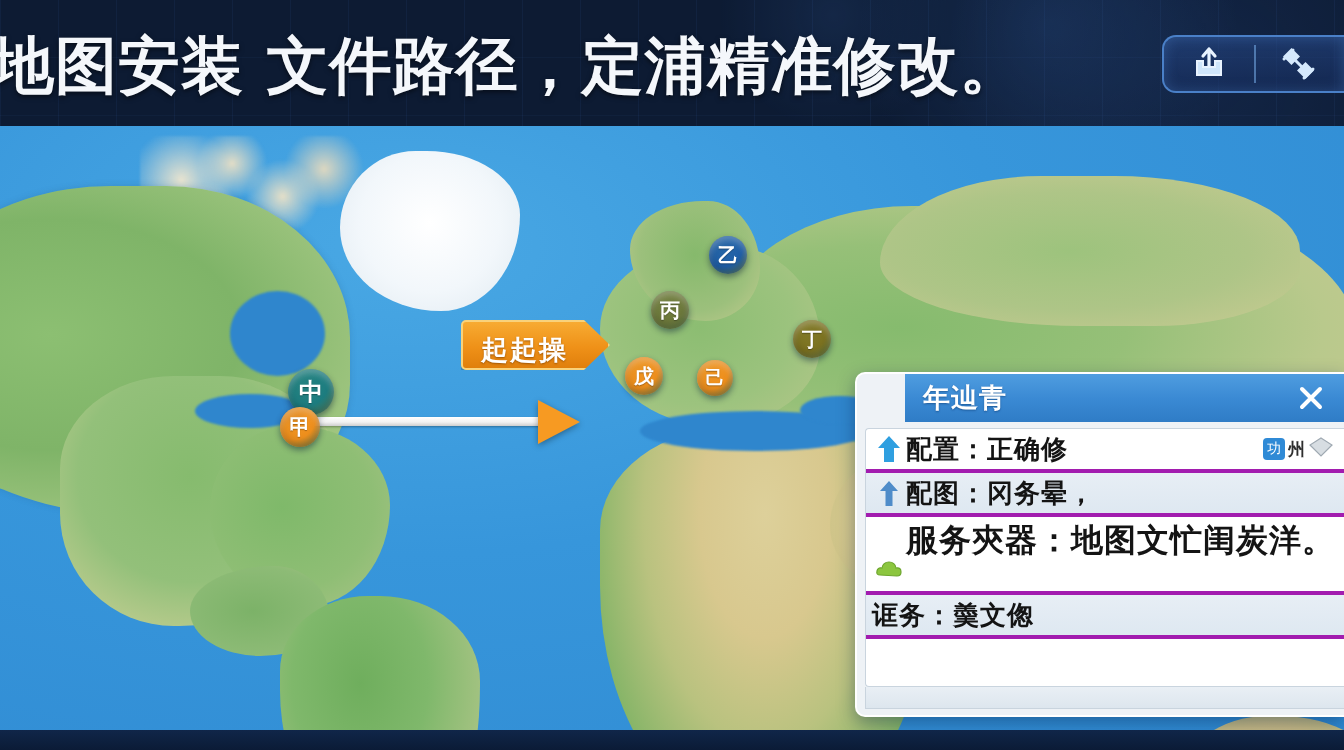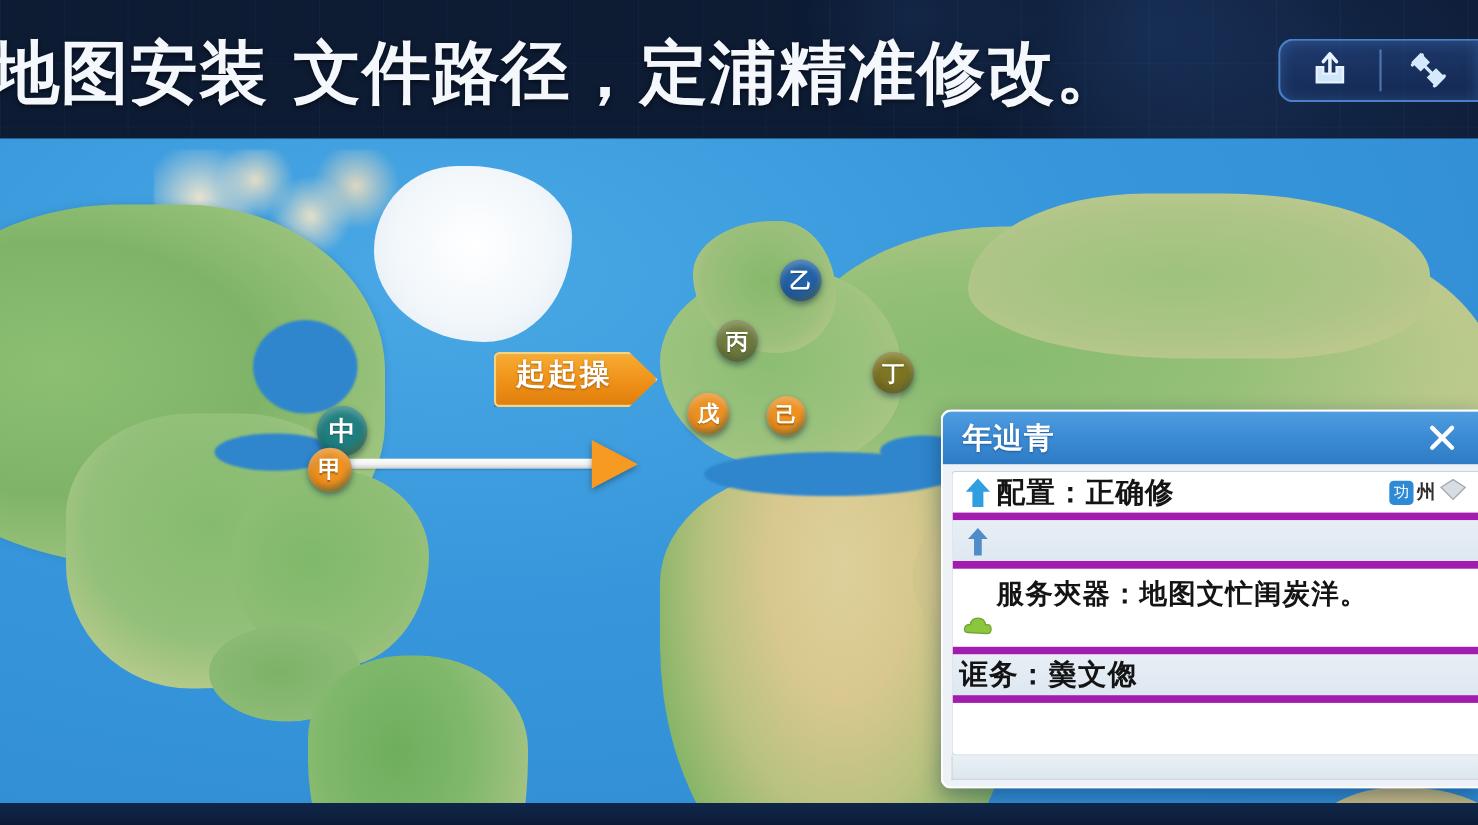--- a/index.html
+++ b/index.html
@@ -196,23 +196,23 @@
     position:absolute; left:538px; top:274px;
     width:0; height:0;
     border-top:22px solid transparent;
     border-bottom:22px solid transparent;
     border-left:42px solid #f79a22;
     filter:drop-shadow(0 2px 3px rgba(0,0,0,.35));
   }
 
   
   #banner {
-    position:absolute; left:449px; top:194px;
+    position:absolute; left:461px; top:194px;
     height:50px; padding:0 40px 0 18px;
-    display:flex; align-items:flex-start;
+    display:flex; align-items:flex-end;
     background:linear-gradient(180deg,#f7ab32 0%, #ef9118 55%, #e07f0c 100%);
     border:2px solid #f9d27a;
     border-radius:5px;
     box-shadow:0 3px 6px rgba(0,0,0,.35);
     clip-path:polygon(0 0, calc(100% - 26px) 0, 100% 50%, calc(100% - 26px) 100%, 0 100%);
   }
   #banner-label {
     font-size:27px; font-weight:bold; color:#fff;
     letter-spacing:2px;
     text-shadow:0 1px 2px rgba(120,60,0,.65);
@@ -240,20 +240,21 @@
     box-shadow:0 6px 18px rgba(0,30,70,.38);
     overflow:hidden;
     display:flex; flex-direction:column;
   }
   #panel-header {
     height:48px; flex:none;
     background:linear-gradient(180deg,#4f9de0 0%, #3b8ad4 50%, #2f7cc6 100%);
     display:flex; align-items:center;
     padding:0 16px 0 18px;
     position:relative;
+    margin-left:48px;
   }
   #panel-title {
     font-size:27px; font-weight:bold; color:#ffffff;
     letter-spacing:1px;
     font-family:"DejaVu Sans","Liberation Sans",sans-serif;
     filter:blur(.3px);
     text-shadow:0 1px 2px rgba(0,40,90,.45);
   }
   #panel-close {
     position:absolute; right:18px; top:50%; transform:translateY(-50%);
@@ -263,37 +264,37 @@
     flex:1; margin:6px 0 0 8px;
     background:#fff;
     border:1px solid #c9d4de;
     border-right:none;
     border-radius:4px 0 0 4px;
     overflow:hidden;
   }
   .row {
     display:flex; align-items:center;
     height:44px; padding:0 10px 0 6px;
-    border-bottom:7px solid #a21caf;
+    border-bottom:4px solid #a21caf;
     position:relative;
   }
   .row.alt { background:linear-gradient(180deg,#e7eef5 0%, #dee8f1 100%); }
   .row.tall { height:78px; align-items:flex-start; padding-top:4px; }
   .row-icon {
     width:34px; flex:none; display:flex; align-items:center; justify-content:center;
   }
   .row.tall .row-icon { padding-top:38px; }
   .row-text {
     flex:1; font-size:26px; font-weight:bold; color:#141414;
     letter-spacing:1px; white-space:nowrap;
     font-family:"DejaVu Sans","Liberation Sans",sans-serif;
     filter:blur(.25px);
     line-height:44px;
   }
-  .row.tall .row-text { line-height:38px; font-size:25px; }
+  .row.tall .row-text { line-height:38px; font-size:32px; }
   .row-badge {
     flex:none; display:flex; align-items:center; gap:3px; padding-left:8px;
   }
   .badge-sq {
     width:22px; height:22px; border-radius:4px;
     background:#2f8ad6; color:#fff; font-size:14px;
     display:flex; align-items:center; justify-content:center;
     font-family:"DejaVu Sans","Liberation Sans",sans-serif;
     filter:blur(.3px);
   }
@@ -419,20 +420,21 @@
               <path d="M13 2 L24 9 L13 20 L2 9 Z" fill="#d7dde2" stroke="#9fa9b2" stroke-width="1.2"></path>
             </svg></span>
         </div>
       </div>
       <div class="row alt">
         <div class="row-icon">
           <svg width="24" height="30" viewBox="0 0 24 30">
             <path d="M12 3 L21 13 L15.5 13 L15.5 28 L8.5 28 L8.5 13 L3 13 Z" fill="#4f8cc9"></path>
           </svg>
         </div>
+        <div class="row-text">配图：冈务晕，</div>
       </div>
       <div class="row tall">
         <div class="row-icon">
           <svg width="28" height="22" viewBox="0 0 28 22">
             <path d="M5 16 Q1 16 2 12 Q3 8 7 9 Q8 3 14 3 Q20 3 21 9 Q26 8 26 13 Q26 17 22 17 Z" fill="#8cc63f" stroke="#6ea62e" stroke-width="1.2"></path>
           </svg>
         </div>
         <div class="row-text">服务㚒器：地图文忙闺炭洋。</div>
       </div>
       <div class="row alt">

